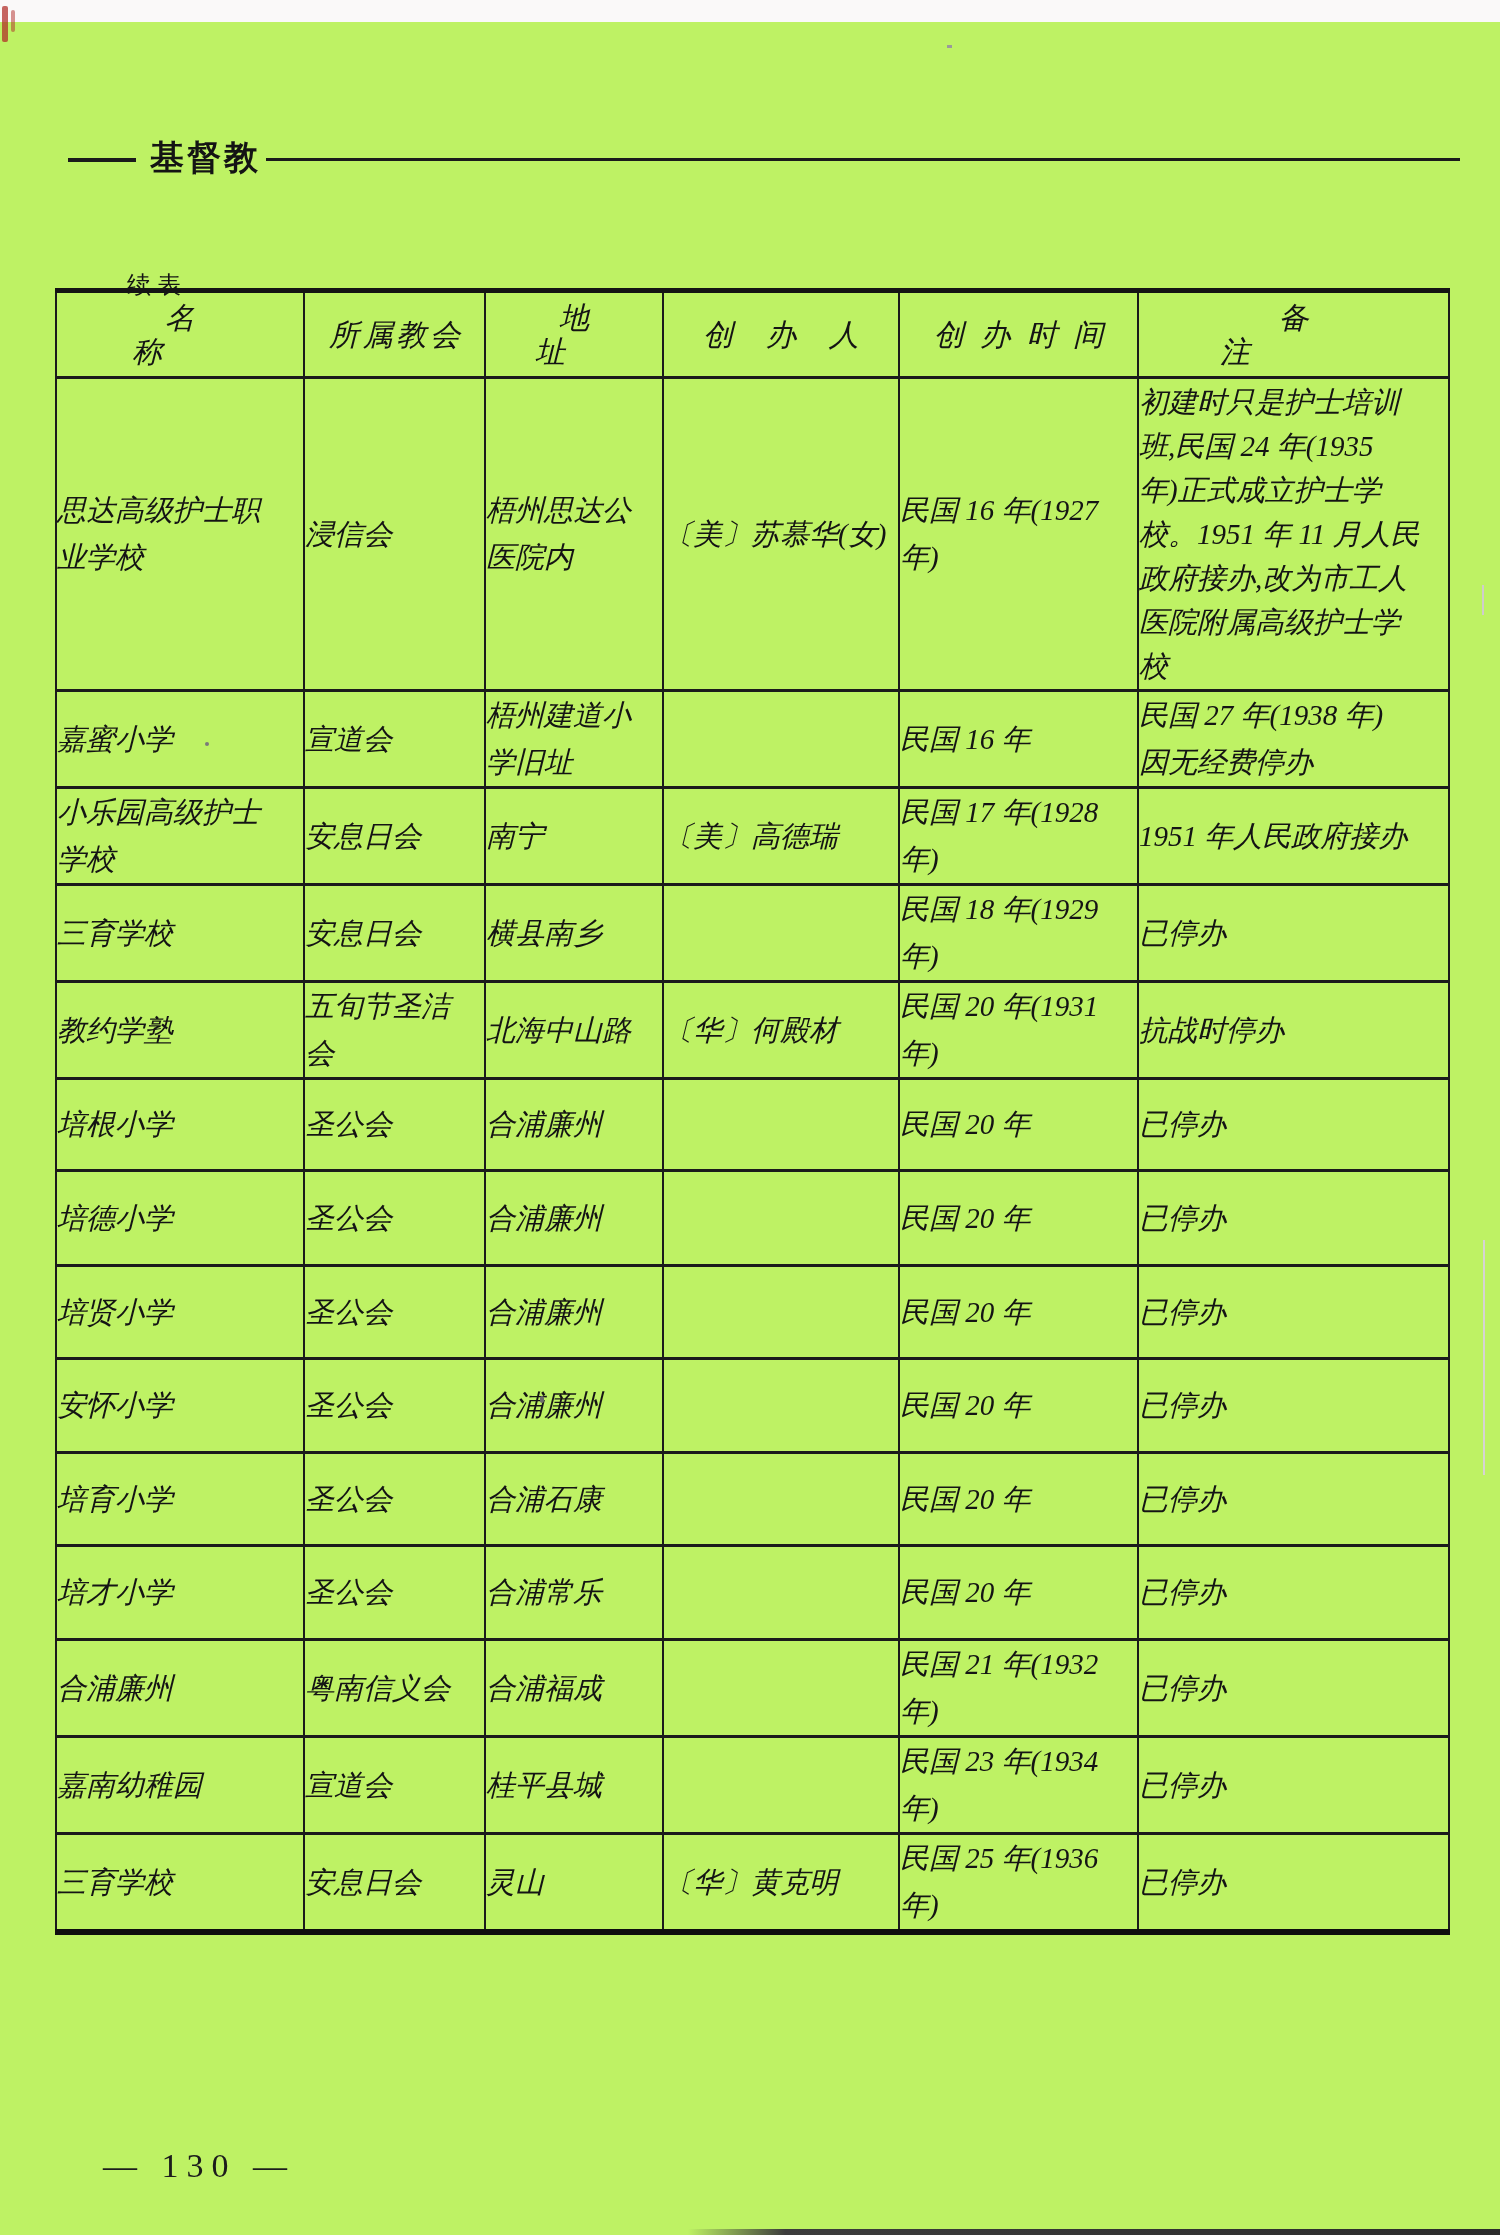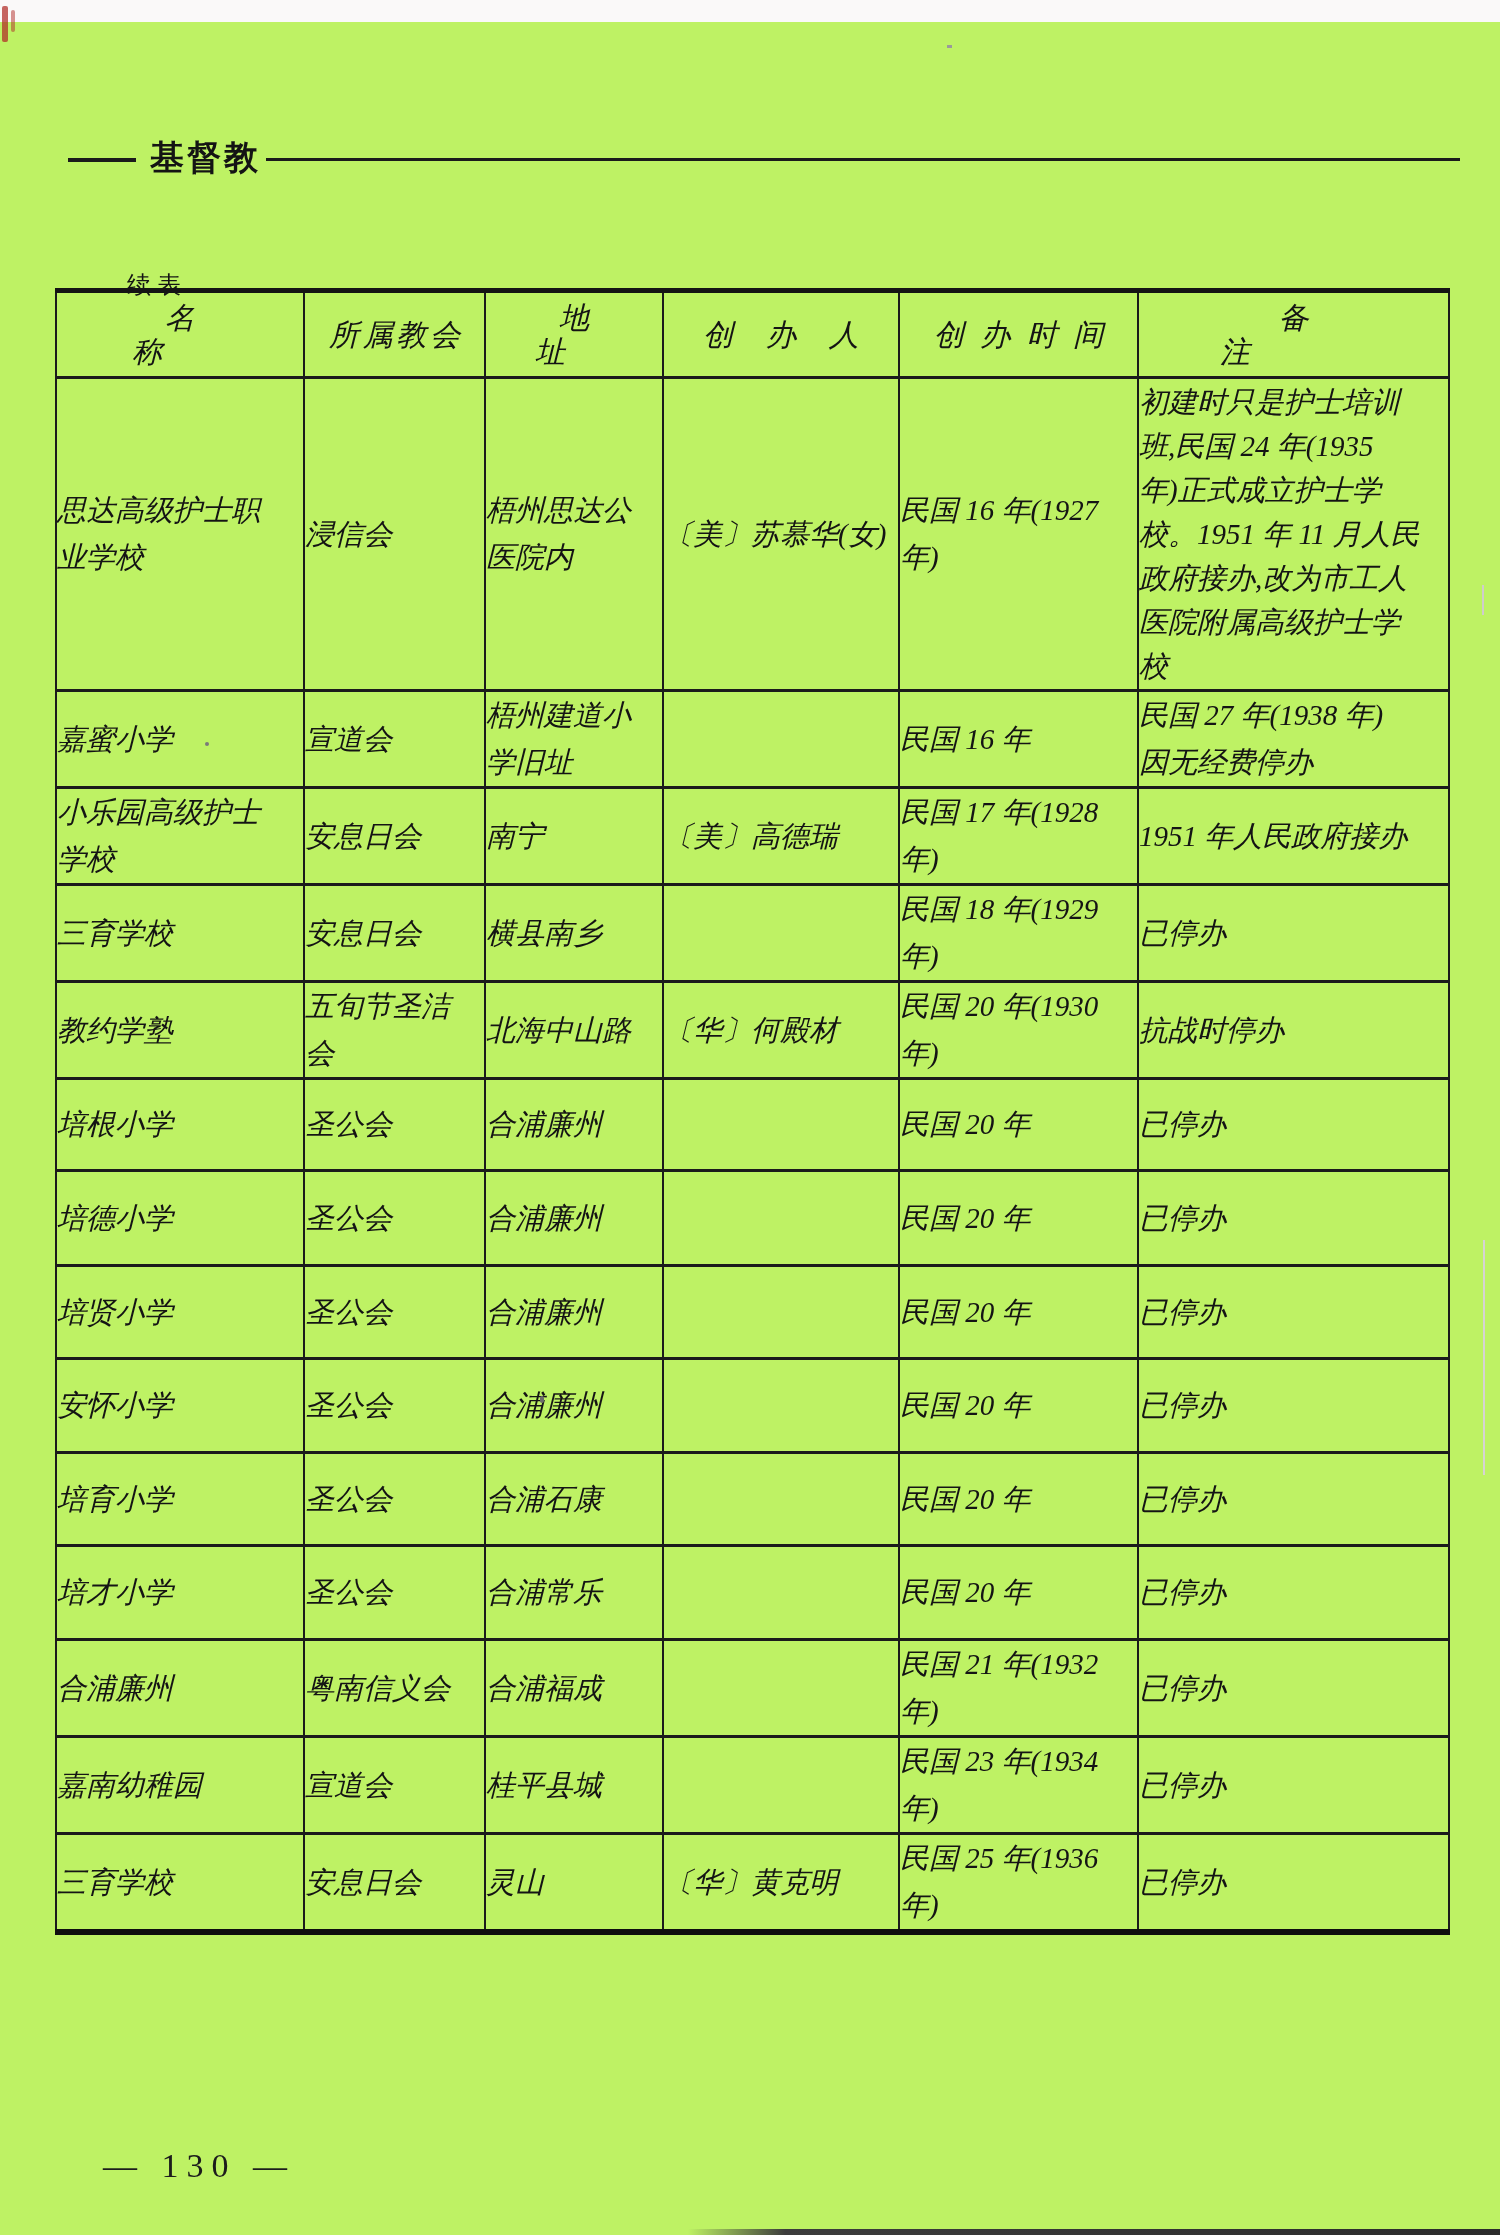--- a/index.html
+++ b/index.html
@@ -180,21 +180,21 @@
           <td class="col-time">民国 18 年(1929
 年)</td>
           <td class="col-remark">已停办</td>
         </tr>
         <tr>
           <td class="col-name">教约学塾</td>
           <td class="col-church">五旬节圣洁
 会</td>
           <td class="col-address">北海中山路</td>
           <td class="col-founder">〔华〕何殿材</td>
-          <td class="col-time">民国 20 年(1930
+          <td class="col-time">民国 20 年(1931
 年)</td>
           <td class="col-remark">抗战时停办</td>
         </tr>
         <tr>
           <td class="col-name">培根小学</td>
           <td class="col-church">圣公会</td>
           <td class="col-address">合浦廉州</td>
           <td class="col-founder"></td>
           <td class="col-time">民国 20 年</td>
           <td class="col-remark">已停办</td>

